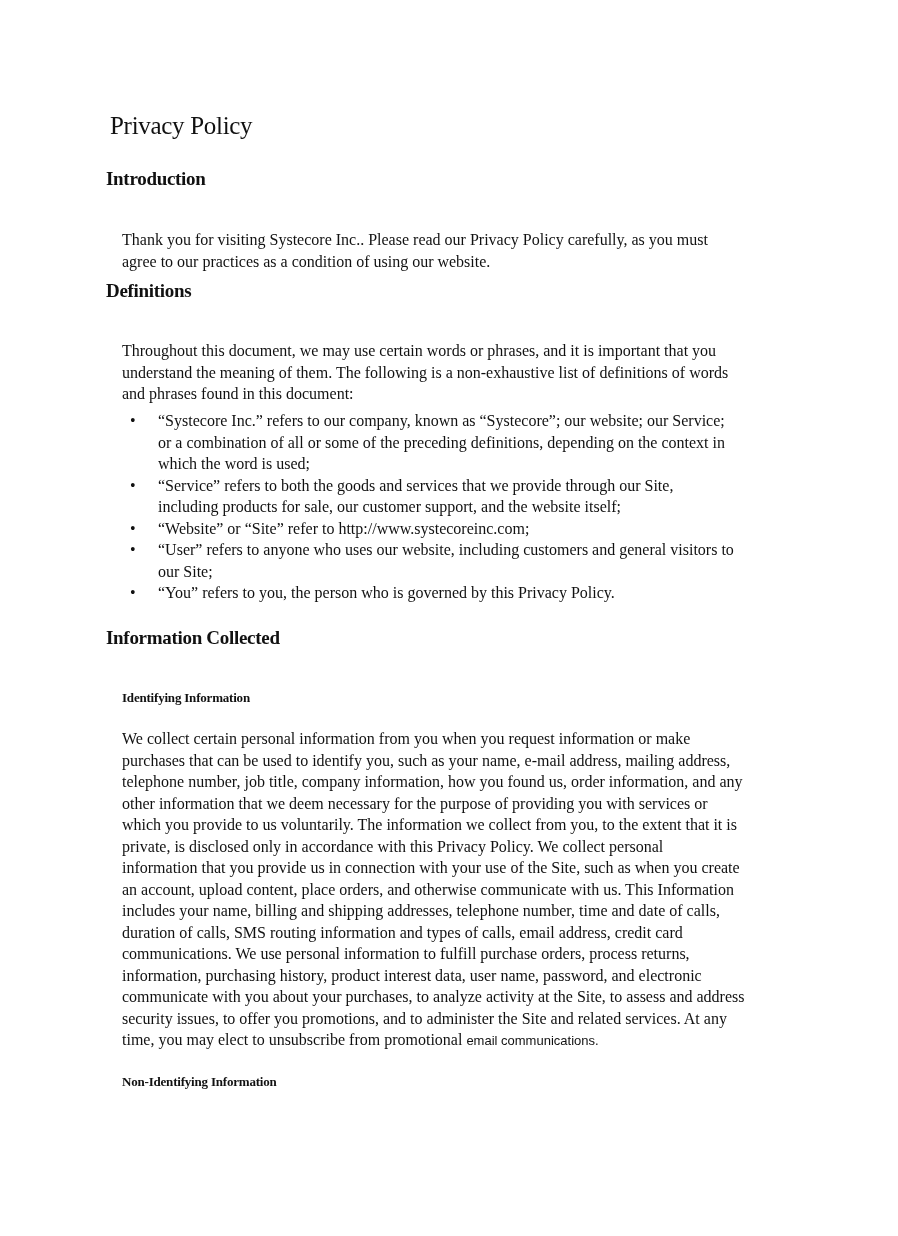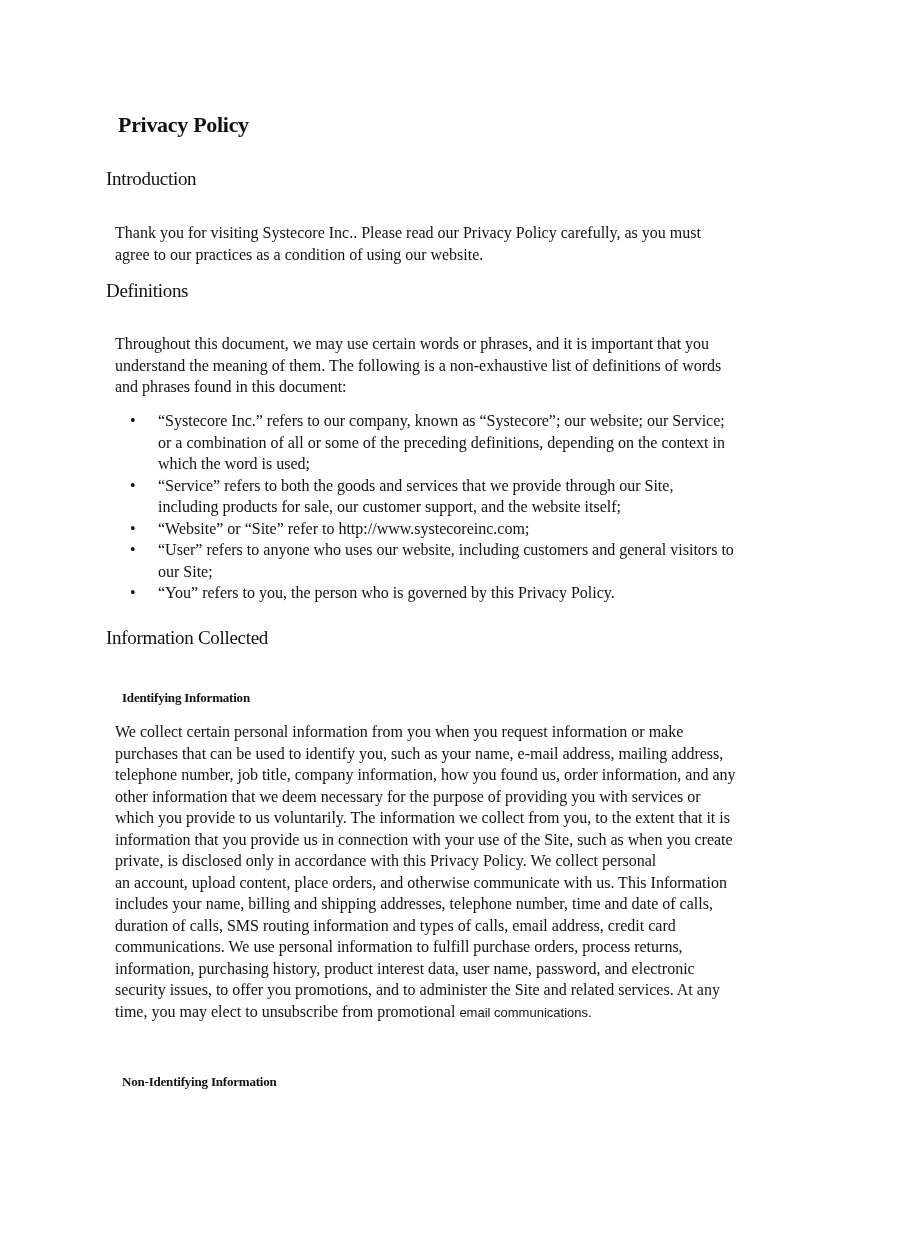--- a/index.html
+++ b/index.html
@@ -1,25 +1,25 @@
 <!DOCTYPE html>
 <html><head>
   <meta charset="utf-8">
   <style>
     html, body { margin: 0; padding: 0; background: #ffffff; }
     body { width: 898px; height: 1236px; overflow: hidden; position: relative;
       font-family: "Liberation Serif", "DejaVu Serif", serif; color: #111; }
     .page { position: absolute; left: 106px; top: 0; width: 700px; }
-    h1 { position: absolute; top: 112px; left: 12px; margin: 0; font-size: 22px; font-weight: bold;
+    h1 { position: absolute; top: 112px; left: 4px; margin: 0; font-size: 25px; font-weight: normal;
       letter-spacing: -0.3px; white-space: nowrap; }
-    h2 { position: absolute; left: 0; margin: 0; font-size: 19px; font-weight: normal;
+    h2 { position: absolute; left: 0; margin: 0; font-size: 19px; font-weight: bold;
       letter-spacing: -0.3px; white-space: nowrap; }
     h3 { position: absolute; left: 0; margin: 16px; font-size: 13px; font-weight: bold;
       letter-spacing: -0.2px; white-space: nowrap; }
-    .para { position: absolute; left: 0; margin: 9px; font-size: 16px; line-height: 21.5px;
+    .para { position: absolute; left: 0; margin: 16px; font-size: 16px; line-height: 21.5px;
       width: 700px; }
     .para .line { display: block; white-space: nowrap; }
     .sans-tail { font-family: Liberation Sans, sans-serif; font-size: 13px; }
     ul.defs { position: absolute; left: 0; top: 410px; margin: 0; padding: 0; list-style: none;
       font-size: 16px; line-height: 21.5px; width: 700px; }
     ul.defs li { position: relative; padding-left: 52px; }
     ul.defs li .bullet { position: absolute; left: 24px; top: 0; }
     ul.defs li .line { display: block; white-space: nowrap; }
   </style>
 </head>
@@ -71,25 +71,26 @@
   <h2 style="top:627px">Information Collected</h2>
 
   <h3 style="top:674px">Identifying Information</h3>
 
   <p class="para" style="top:712px">
     <span class="line">We collect certain personal information from you when you request information or make</span>
     <span class="line">purchases that can be used to identify you, such as your name, e-mail address, mailing address,</span>
     <span class="line">telephone number, job title, company information, how you found us, order information, and any</span>
     <span class="line">other information that we deem necessary for the purpose of providing you with services or</span>
     <span class="line">which you provide to us voluntarily. The information we collect from you, to the extent that it is</span>
+    <span class="line">private, is disclosed only in accordance with this Privacy Policy.  We collect personal</span>
     <span class="line">information that you provide us in connection with your use of the Site, such as when you create</span>
-    <span class="line">private, is disclosed only in accordance with this Privacy Policy.  We collect personal</span>
     <span class="line">an account, upload content, place orders, and otherwise communicate with us. This Information</span>
     <span class="line">includes your name, billing and shipping addresses, telephone number, time and date of calls,</span>
     <span class="line">duration of calls, SMS routing information and types of calls, email address, credit card</span>
     <span class="line">communications. We use personal information to fulfill purchase orders, process returns,</span>
     <span class="line">information, purchasing history, product interest data, user name, password, and electronic</span>
+    <span class="line">communicate with you about your purchases, to analyze activity at the Site, to assess and address</span>
     <span class="line">security issues, to offer you promotions, and to administer the Site and related services. At any</span>
     <span class="line"><span>time, you may elect to unsubscribe from promotional </span><span class="sans-tail">email communications.</span></span>
   </p>
 
   <h3 style="top:1058px">Non-Identifying Information</h3>
 </div>
 
 </body></html>

